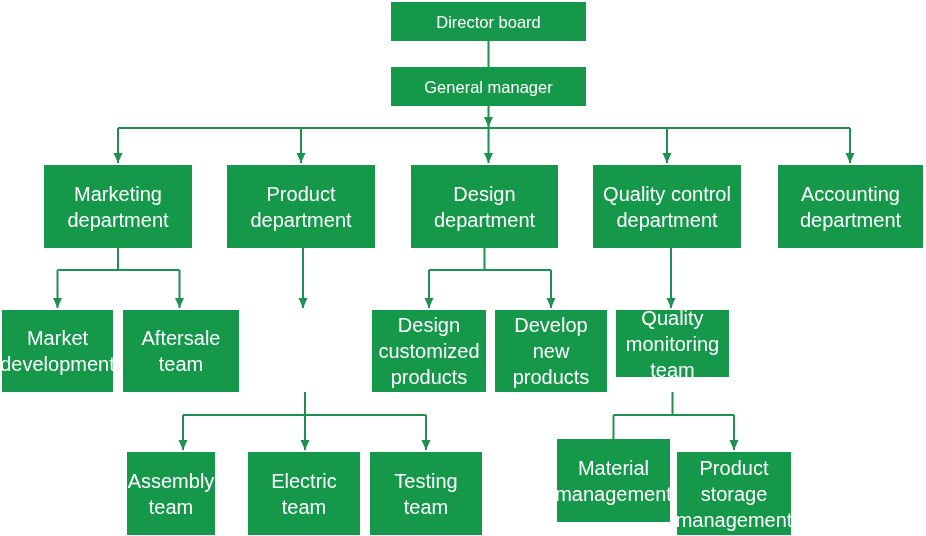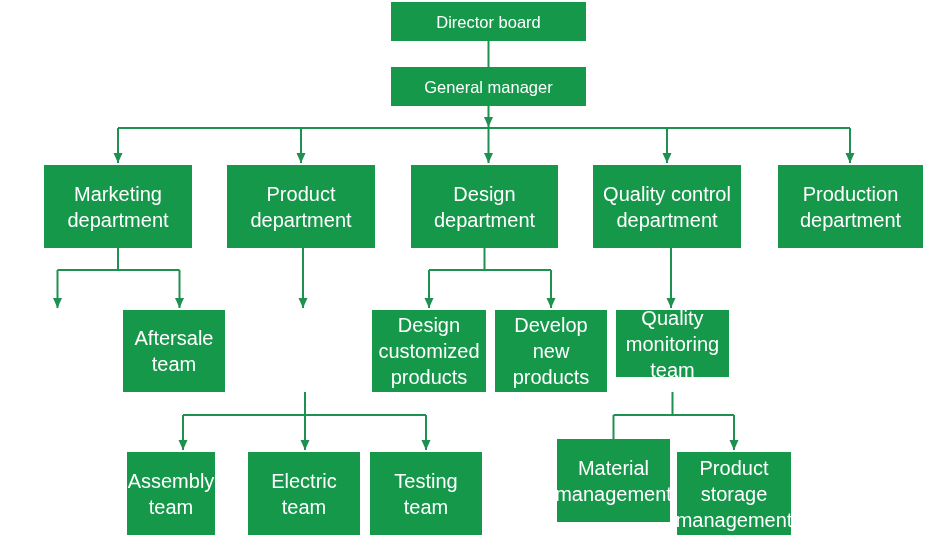--- a/index.html
+++ b/index.html
@@ -85,24 +85,26 @@
   <div class="node lvl-top" style="left:391px;top:67px;width:195px;height:39px">General manager</div>
 
   <div class="node" style="left:44px;top:165px;width:148px;height:83px">Marketing
 department</div>
   <div class="node" style="left:227px;top:165px;width:148px;height:83px">Product
 department</div>
   <div class="node" style="left:411px;top:165px;width:147px;height:83px">Design
 department</div>
   <div class="node" style="left:593px;top:165px;width:148px;height:83px">Quality control
 department</div>
-  <div class="node" style="left:778px;top:165px;width:145px;height:83px">Production
+  <div class="node" style="left:778px;top:165px;width:145px;height:83px">Accounting
 department</div>
 
-  <div class="node" style="left:123px;top:310px;width:102px;height:82px">Aftersale
+  <div class="node" style="left:2px;top:310px;width:111px;height:82px">Market
+development</div>
+  <div class="node" style="left:123px;top:310px;width:116px;height:82px">Aftersale
 team</div>
   <div class="node" style="left:372px;top:310px;width:114px;height:82px">Design
 customized
 products</div>
   <div class="node" style="left:495px;top:310px;width:112px;height:82px">Develop
 new
 products</div>
   <div class="node" style="left:616px;top:310px;width:113px;height:67px">Quality
 monitoring
 team</div>

